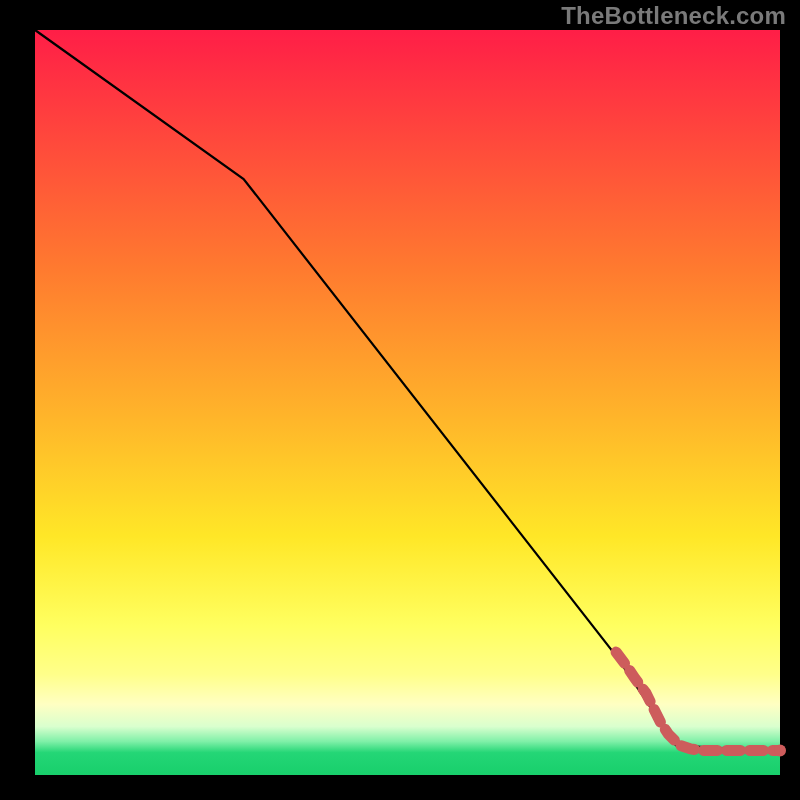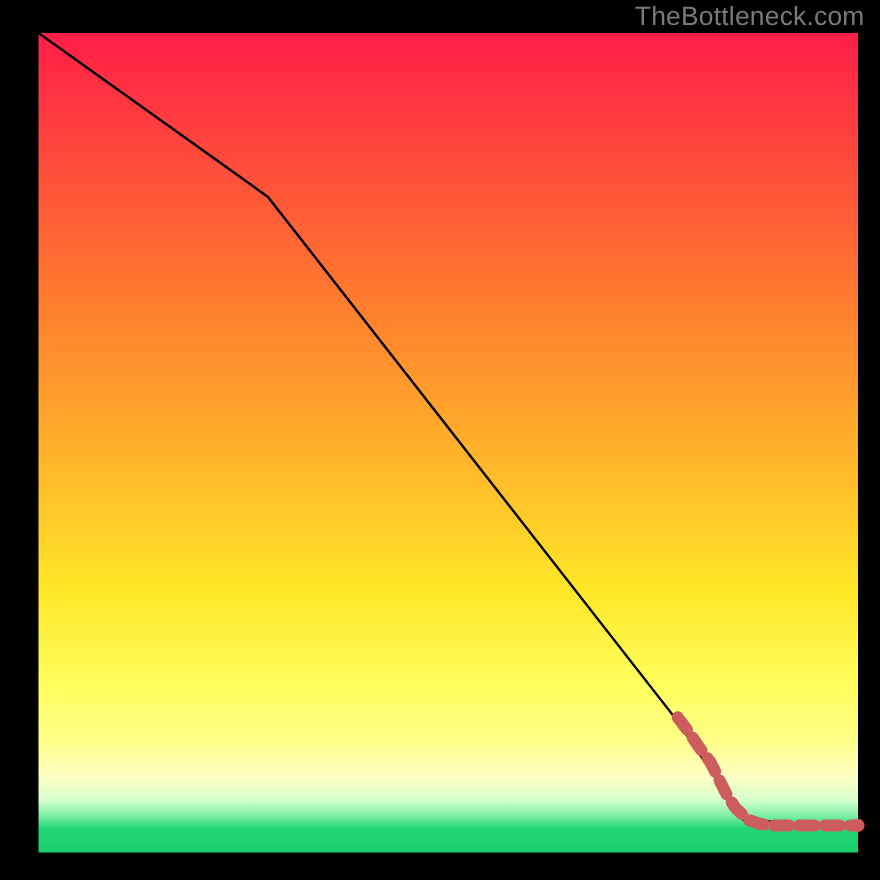--- a/index.html
+++ b/index.html
@@ -16,21 +16,21 @@
     width: 800px;
     height: 800px;
     background: #000;
   }
   .watermark {
     position: absolute;
     top: 2px;
     right: 14px;
     color: #7a7a7a;
     font-size: 24px;
-    font-weight: 400;
+    font-weight: 700;
     font-family: Arial, Helvetica, sans-serif;
     letter-spacing: 0.2px;
     z-index: 50;
   }
   svg { display: block; }
 </style>
 </head>
 <body>
 <div class="frame">
 

